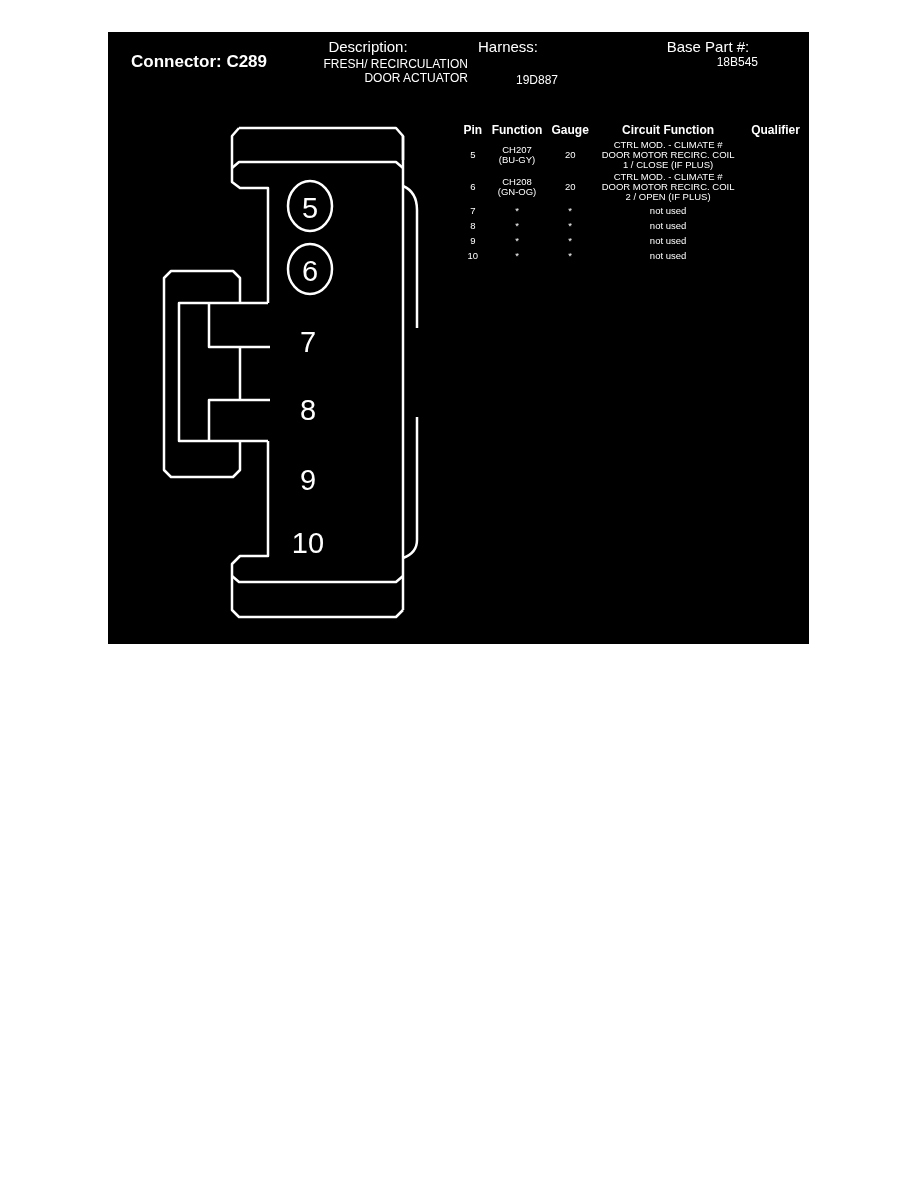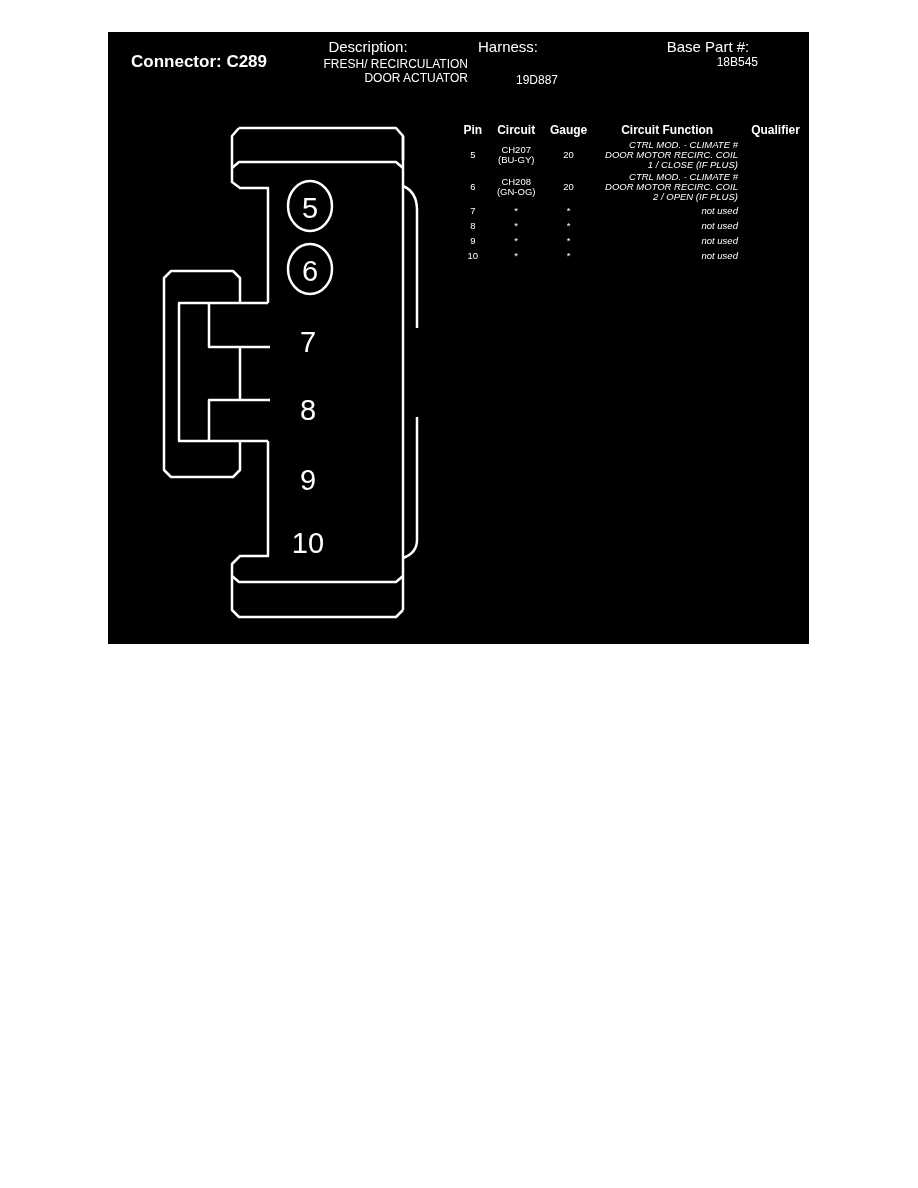--- a/index.html
+++ b/index.html
@@ -7,21 +7,21 @@
   .panel { position:absolute; left:108px; top:32px; width:701px; height:612px; background:#000; color:#fff; overflow:hidden; }
   .abs { position:absolute; white-space:nowrap; }
   .conn-title { left:17px; top:20px; font-size:17px; font-weight:bold;margin-left:6px; }
   .hdr { font-size:15px; font-weight:normal; text-align:center; }
   .val { font-size:12px; text-align:right; line-height:13px; }
   svg.drawing { position:absolute; left:0; top:0; }
   .pin-label { font-size:29px; fill:#fff; font-family:"Liberation Sans", sans-serif; }
   table.pins { position:absolute; left:350px; top:89px; border-collapse:collapse; color:#fff; }
   table.pins th { font-size:12px; font-weight:bold; padding:0 4px; text-align:center; height:18px; }
   table.pins td { font-size:9.5px; line-height:10px; text-align:center; padding:1px 4px; vertical-align:middle; }
-  table.pins td.func { text-align:right;font-style:italic; }
+  table.pins td.func { text-align:center; }
   table.pins tr.small td { height:13px; }
 </style>
 </head>
 <body>
 
 <div class="panel">
 
   <div class="abs conn-title">Connector: C289</div>
 
   <div class="abs hdr" style="left:170px; top:6px; width:180px;">Description:</div>
@@ -64,21 +64,21 @@
     <text class="pin-label" x="308" y="352" text-anchor="middle">7</text>
     <text class="pin-label" x="308" y="420" text-anchor="middle">8</text>
     <text class="pin-label" x="308" y="490" text-anchor="middle">9</text>
     <text class="pin-label" x="308" y="553" text-anchor="middle">10</text>
   </svg>
 
   <table class="pins">
     <thead>
       <tr>
         <th style="width:22px;">Pin</th>
-        <th style="width:50px;">Circuit</th>
+        <th style="width:50px;">Function</th>
         <th style="width:40px;">Gauge</th>
         <th style="width:150px;">Circuit Function</th>
         <th style="width:60px;">Qualifier</th>
       </tr>
     </thead>
     <tbody>
       <tr>
         <td>5</td>
         <td>
             <div>CH207</div>

